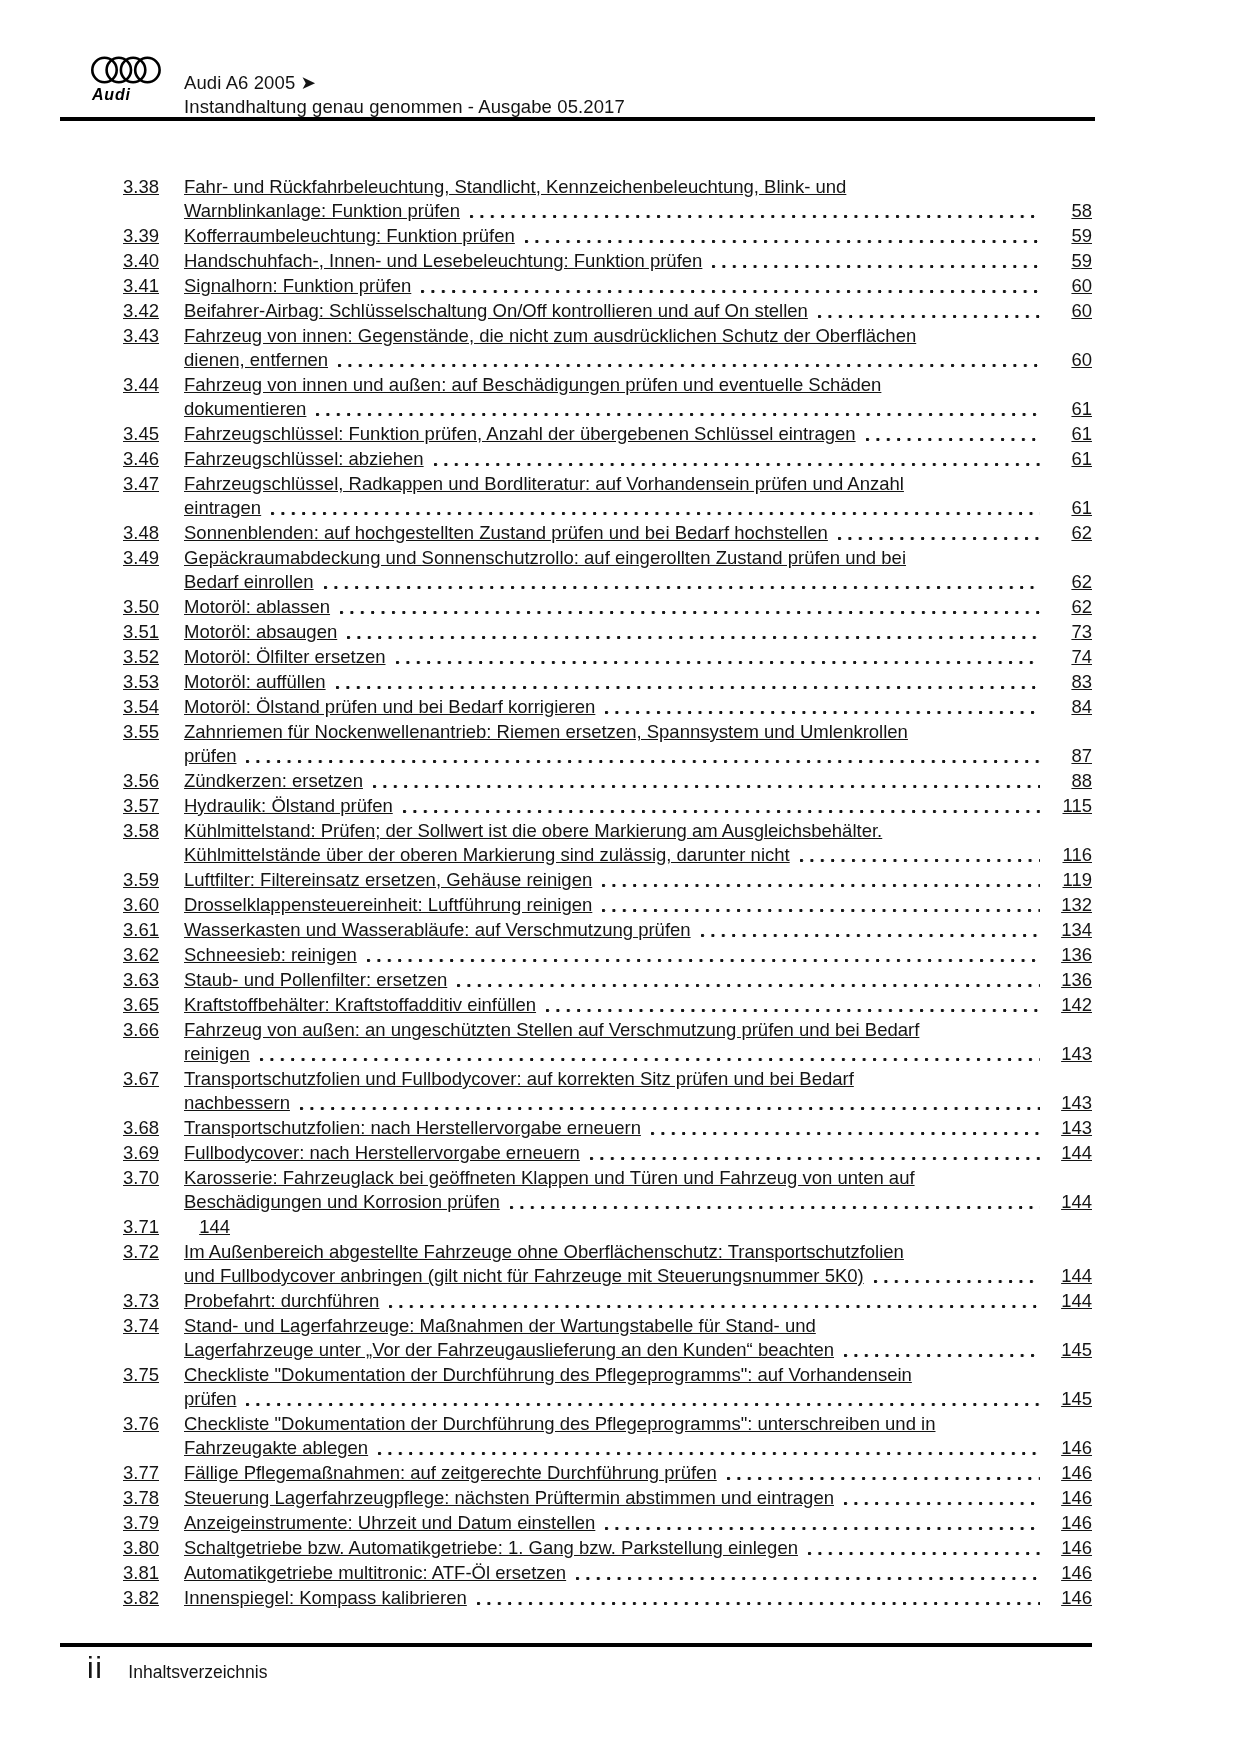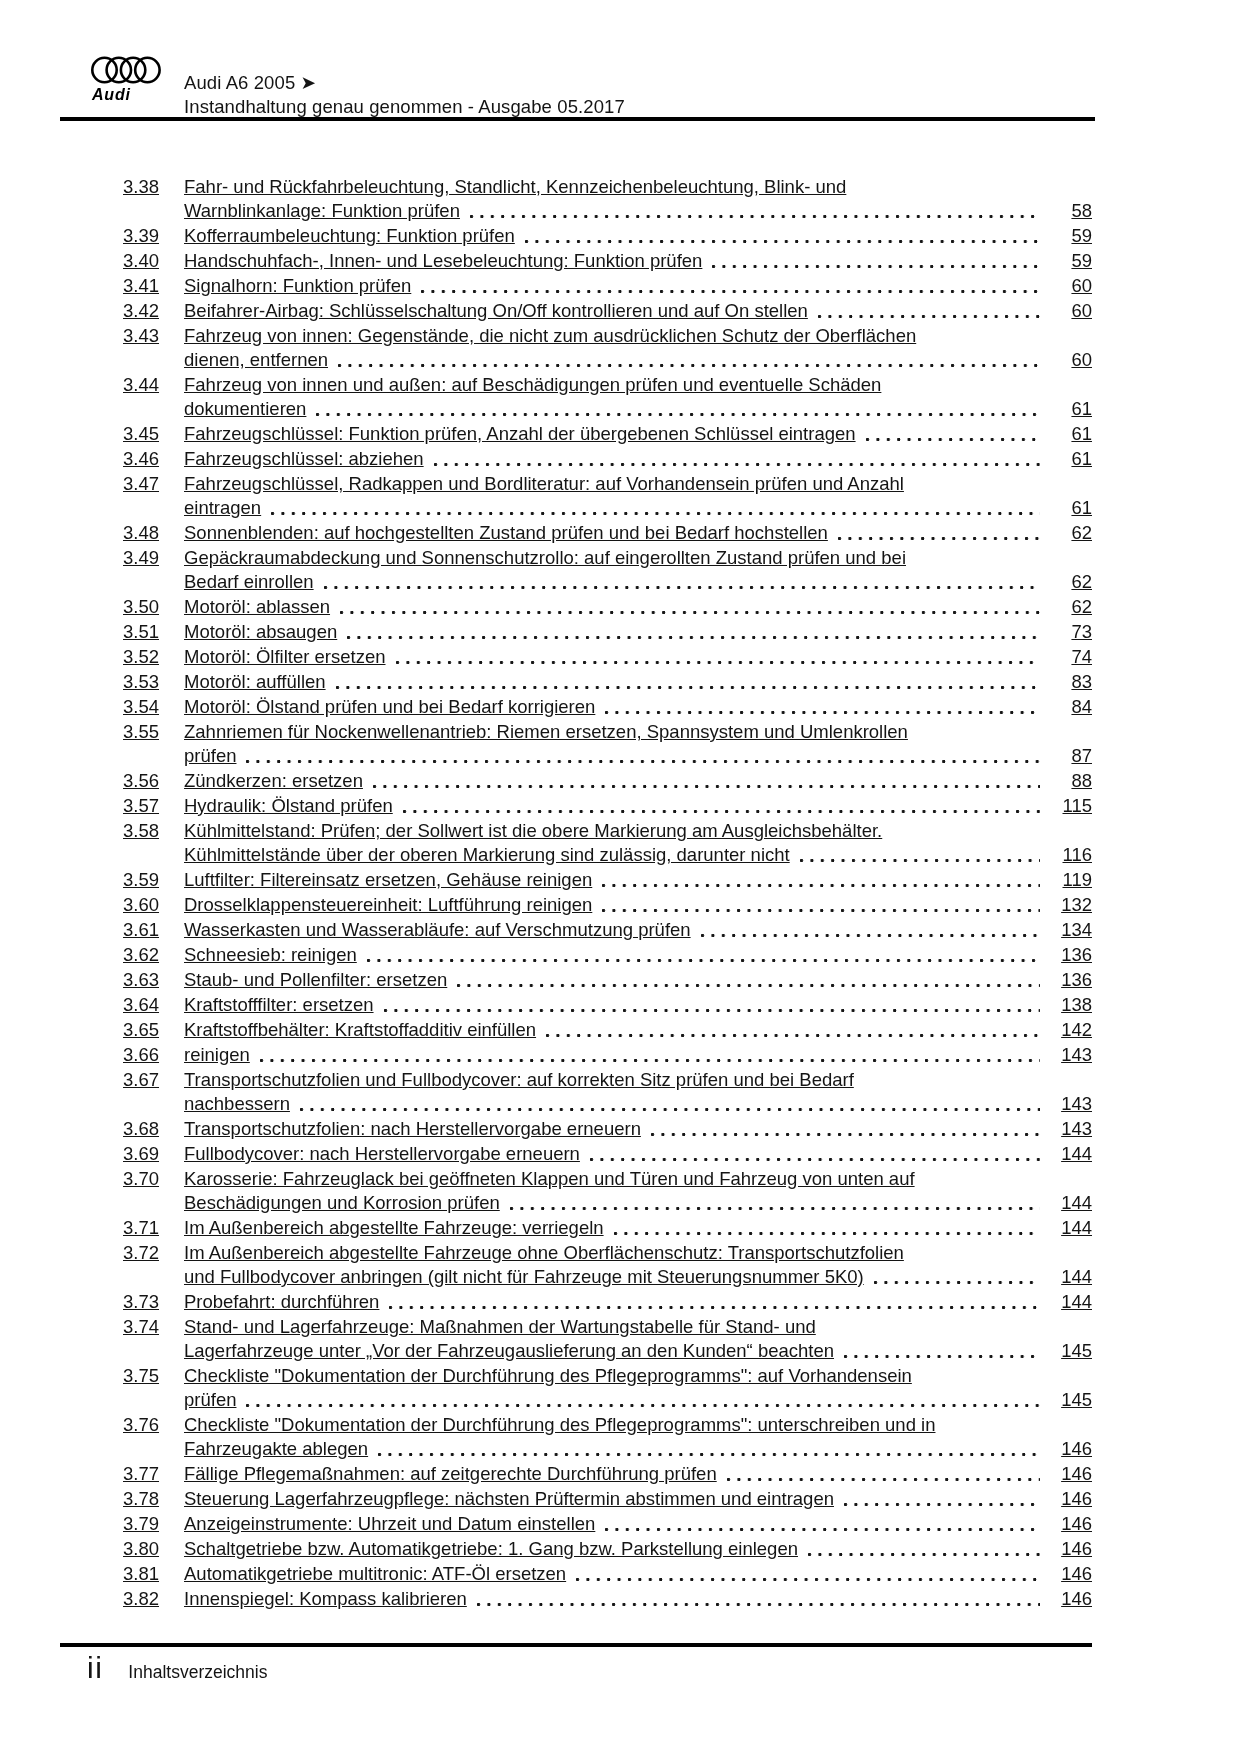--- a/index.html
+++ b/index.html
@@ -338,42 +338,33 @@
       <span class="num">3.63</span>
       <div class="lines">
         <div class="line last">
           <span class="t">Staub- und Pollenfilter: ersetzen</span>
           <span class="leader"></span>
         </div>
       </div>
       <span class="page">136</span>
     </div>
     <div class="entry">
-      <span class="num">3.64</span>
-      <div class="lines">
-        <div class="line last">
-          <span class="t">Kraftstofffilter: ersetzen</span>
-          <span class="leader"></span>
-        </div>
-      </div>
-      <span class="page">138</span>
-    </div>
-    <div class="entry">
       <span class="num">3.65</span>
       <div class="lines">
         <div class="line last">
           <span class="t">Kraftstoffbehälter: Kraftstoffadditiv einfüllen</span>
           <span class="leader"></span>
         </div>
       </div>
       <span class="page">142</span>
     </div>
     <div class="entry">
       <span class="num">3.66</span>
       <div class="lines">
+        <div class="line"><span class="t">Fahrzeug von außen: an ungeschützten Stellen auf Verschmutzung prüfen und bei Bedarf</span></div>
         <div class="line last">
           <span class="t">reinigen</span>
           <span class="leader"></span>
         </div>
       </div>
       <span class="page">143</span>
     </div>
     <div class="entry">
       <span class="num">3.67</span>
       <div class="lines">
@@ -411,26 +402,20 @@
         <div class="line"><span class="t">Karosserie: Fahrzeuglack bei geöffneten Klappen und Türen und Fahrzeug von unten auf</span></div>
         <div class="line last">
           <span class="t">Beschädigungen und Korrosion prüfen</span>
           <span class="leader"></span>
         </div>
       </div>
       <span class="page">144</span>
     </div>
     <div class="entry">
       <span class="num">3.71</span>
-      <div class="lines">
-        <div class="line last">
-          <span class="t">Im Außenbereich abgestellte Fahrzeuge: verriegeln</span>
-          <span class="leader"></span>
-        </div>
-      </div>
       <span class="page">144</span>
     </div>
     <div class="entry">
       <span class="num">3.72</span>
       <div class="lines">
         <div class="line"><span class="t">Im Außenbereich abgestellte Fahrzeuge ohne Oberflächenschutz: Transportschutzfolien</span></div>
         <div class="line last">
           <span class="t">und Fullbodycover anbringen (gilt nicht für Fahrzeuge mit Steuerungsnummer 5K0)</span>
           <span class="leader"></span>
         </div>

